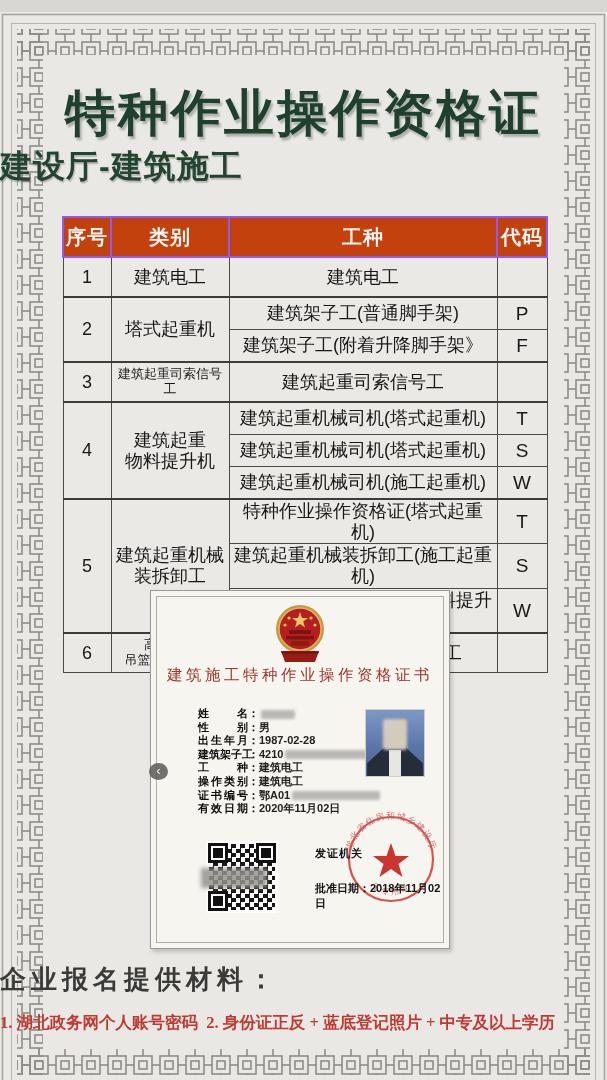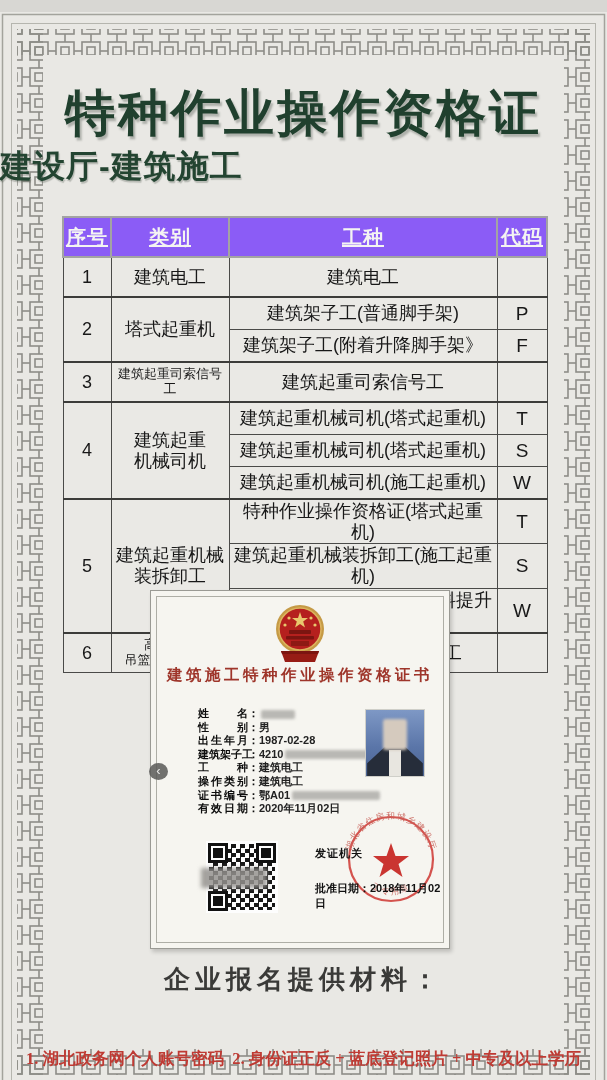--- a/index.html
+++ b/index.html
@@ -30,24 +30,23 @@
   .qual-table {
     position:absolute; left:62px; top:204px; width:484px;
     border-collapse:collapse; table-layout:fixed;
     font-size:18px; color:#181818;
   }
   .qual-table col.w-no   { width:48px; }
   .qual-table col.w-cat  { width:118px; }
   .qual-table col.w-tr   { width:268px; }
   .qual-table col.w-code { width:50px; }
   .qual-table th {
-    background:#8b5cf6; color:#f4f4f2; font-weight:600;
-    font-size:20px; height:36px; border:2px solid #a3a3a3;
+    background:#c2410c; color:#f4f4f2; font-weight:600;
+    font-size:20px; height:36px; border:2px solid #8b5cf6;
     letter-spacing:1px;
-    text-decoration:underline;
   }
   .qual-table td {
     border:1.5px solid #4a4a48; text-align:center;
     height:29px; padding:1px 2px; background:#eae9e5;
     white-space:pre-line; line-height:1.15;
   }
   .qual-table tr.single td { height:36px; }
   .qual-table tr.group-start td { border-top:2.5px solid #3c3c3a; }
   .qual-table td.c-cat { font-size:18px; }
   .qual-table td.cat-small { font-size:13px; }
@@ -63,21 +62,21 @@
   .cert-inner { position:absolute; inset:5px; border:1px solid #aeaea6; pointer-events:none; }
   .nav-dot {
     position:absolute; left:-2px; top:172px; width:19px; height:17px;
     background:#5a5a58; border-radius:50%; color:#e8e8e6;
     font-size:13px; line-height:16px; text-align:center; cursor:pointer;
     opacity:.85;
   }
   .emblem { position:absolute; left:120px; top:13px; }
   .cert-title {
     position:absolute; top:74px; left:0; width:100%;
-    text-align:center; font-size:15.5px; font-weight:700;
+    text-align:center; font-size:15.5px; font-weight:400;
     color:#9e352a; letter-spacing:3.5px; white-space:nowrap;
   }
   .cert-fields { position:absolute; left:47px; top:116px; font-size:11px; }
   .field { height:13.6px; line-height:13.6px; white-space:nowrap; }
   .flabel {
     display:inline-block; width:50px; font-weight:bold; color:#0e0e0e;
     text-align:justify; text-align-last:justify; vertical-align:top;font-family:Liberation Serif, serif;
   }
   .fsep { font-weight:bold; color:#0e0e0e; }
   .fval { color:#222; font-weight:600; }
@@ -135,26 +134,26 @@
     position:absolute; left:164px; top:255px; font-size:11px; font-weight:900;
     color:#111; letter-spacing:1px; z-index:3;
   }
   .approval {
     position:absolute; left:164px; top:290px; font-size:11px; font-weight:900;
     color:#111;
   }
 
   
   .footer-heading {
-    position:absolute; top:950px; left:0; width:100%; text-align:center;
+    position:absolute; top:950px; left:0; width:100%; text-align:left;
     font-size:26px; font-weight:900; color:#3a3a38; letter-spacing:5px;
     font-family:"Liberation Serif","DejaVu Serif",serif;
   }
   .footer-line {
-    position:absolute; top:1036px; left:0; width:100%; text-align:center;
+    position:absolute; top:1000px; left:0; width:100%; text-align:left;
     font-size:16.5px; font-weight:900; color:#bf3a33; white-space:pre;
     font-family:"Liberation Serif","DejaVu Serif",serif;
   }
 </style>
 </head>
 <body>
 
 <div class="stage">
 
   <svg class="frame-svg" width="607" height="1080" aria-hidden="true">
@@ -215,21 +214,21 @@
         </tr>
         <tr class="group-start single">
           <td class="c-no" rowspan="1">3</td>
           <td class="c-cat cat-small" rowspan="1">建筑起重司索信号工</td>
           <td class="c-trade">建筑起重司索信号工</td>
           <td class="c-code"></td>
         </tr>
         <tr class="group-start">
           <td class="c-no" rowspan="3">4</td>
           <td class="c-cat" rowspan="3">建筑起重
-机械司机</td>
+物料提升机</td>
           <td class="c-trade">建筑起重机械司机(塔式起重机)</td>
           <td class="c-code">T</td>
         </tr>
         <tr>
           <td class="c-trade">建筑起重机械司机(塔式起重机)</td>
           <td class="c-code">S</td>
         </tr>
         <tr>
           <td class="c-trade">建筑起重机械司机(施工起重机)</td>
           <td class="c-code">W</td>

